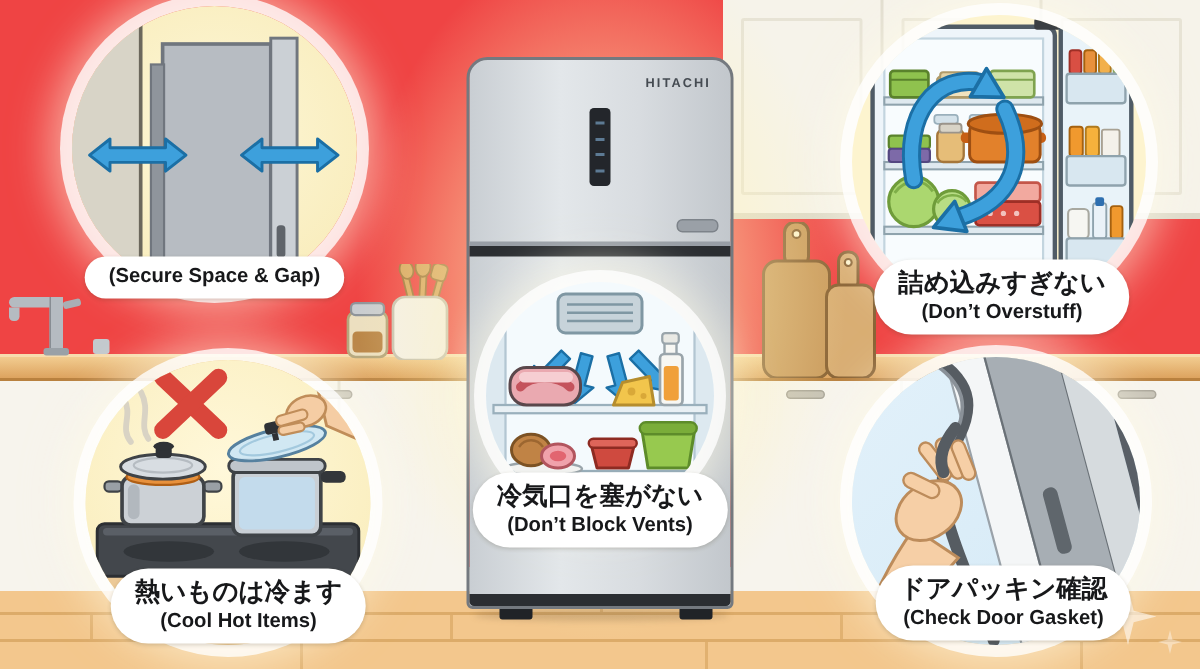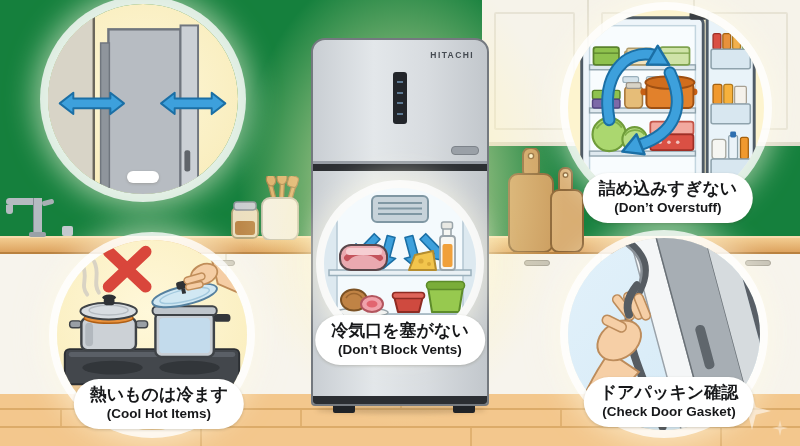--- a/index.html
+++ b/index.html
@@ -1,19 +1,19 @@
 <!DOCTYPE html>
 <html><head>
 <meta charset="utf-8">
 <style>
   * { margin:0; padding:0; box-sizing:border-box; }
   html,body { background:#777; }
   body { font-family:"Liberation Sans","DejaVu Sans",sans-serif; }
   .scene { position:relative; width:800px; height:446px; overflow:hidden;
-           background:#15803d; margin:0 auto; }
+           background:#ef4444; margin:0 auto; }
 
   
   .glow { position:absolute; left:236px; top:0; width:330px; height:430px; z-index:5;
           background:radial-gradient(ellipse at 50% 45%, rgba(255,243,185,.95) 0%, rgba(255,243,185,0) 70%); }
   .upper-cabinets { position:absolute; left:482px; top:0; width:318px; height:146px;
           background:#f6f3ea; border-bottom:4px solid #ddd9ca; display:flex; z-index:2; }
   .cab-door { position:relative; height:100%; border-right:2px solid #e2ded0; flex:1; }
   .cab-door:last-child { border-right:none; }
   .cab-panel { position:absolute; left:12px; right:12px; top:12px; bottom:12px;
           border:2px solid #e7e3d5; border-radius:2px; }
@@ -378,20 +378,21 @@
         <rect x="52" y="56" width="9" height="30" rx="4.5" transform="rotate(-38 56 71)" fill="#f6cfa6" stroke="#bd8c5b" stroke-width="1.6"></rect>
         <rect x="62" y="54" width="9" height="30" rx="4.5" transform="rotate(-30 66 69)" fill="#f6cfa6" stroke="#bd8c5b" stroke-width="1.6"></rect>
         <rect x="71" y="56" width="9" height="28" rx="4.5" transform="rotate(-22 75 70)" fill="#f6cfa6" stroke="#bd8c5b" stroke-width="1.6"></rect>
         <rect x="42" y="74" width="10" height="26" rx="5" transform="rotate(-64 47 87)" fill="#f6cfa6" stroke="#bd8c5b" stroke-width="1.6"></rect>
       </g>
       <path d="M 62,78 C 58,68 62,58 70,48" stroke="#565c62" stroke-width="8" fill="none" stroke-linecap="round"></path>
     </svg>
   </div>
 
   <div class="bubble" style="left:143px;top:171px">
+    <span class="en">(Secure Space &amp; Gap)</span>
   </div>
   <div class="bubble" style="left:400px;top:315px">
     <span class="jp">冷気口を塞がない</span>
     <span class="en">(Don’t Block Vents)</span>
   </div>
   <div class="bubble" style="left:668px;top:173px">
     <span class="jp">詰め込みすぎない</span>
     <span class="en">(Don’t Overstuff)</span>
   </div>
   <div class="bubble" style="left:669px;top:377px">

